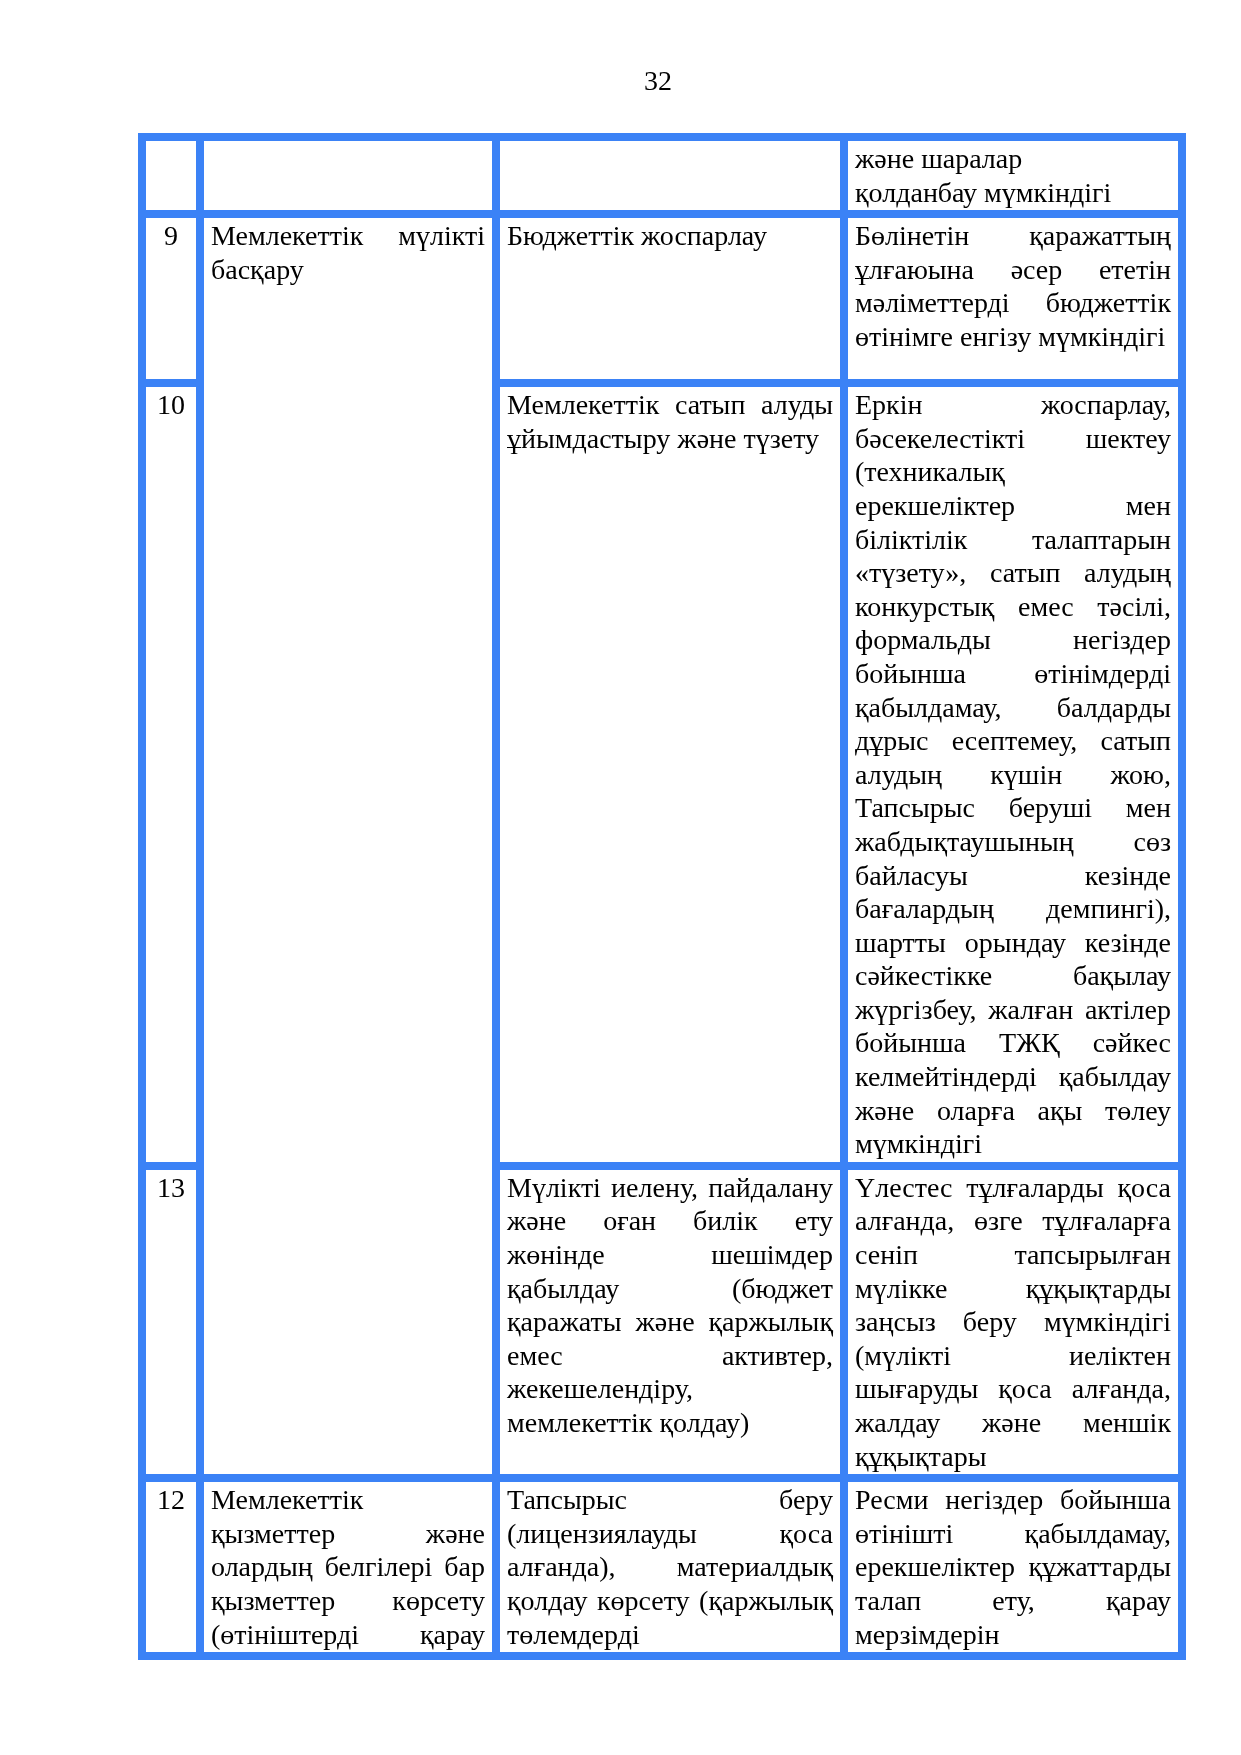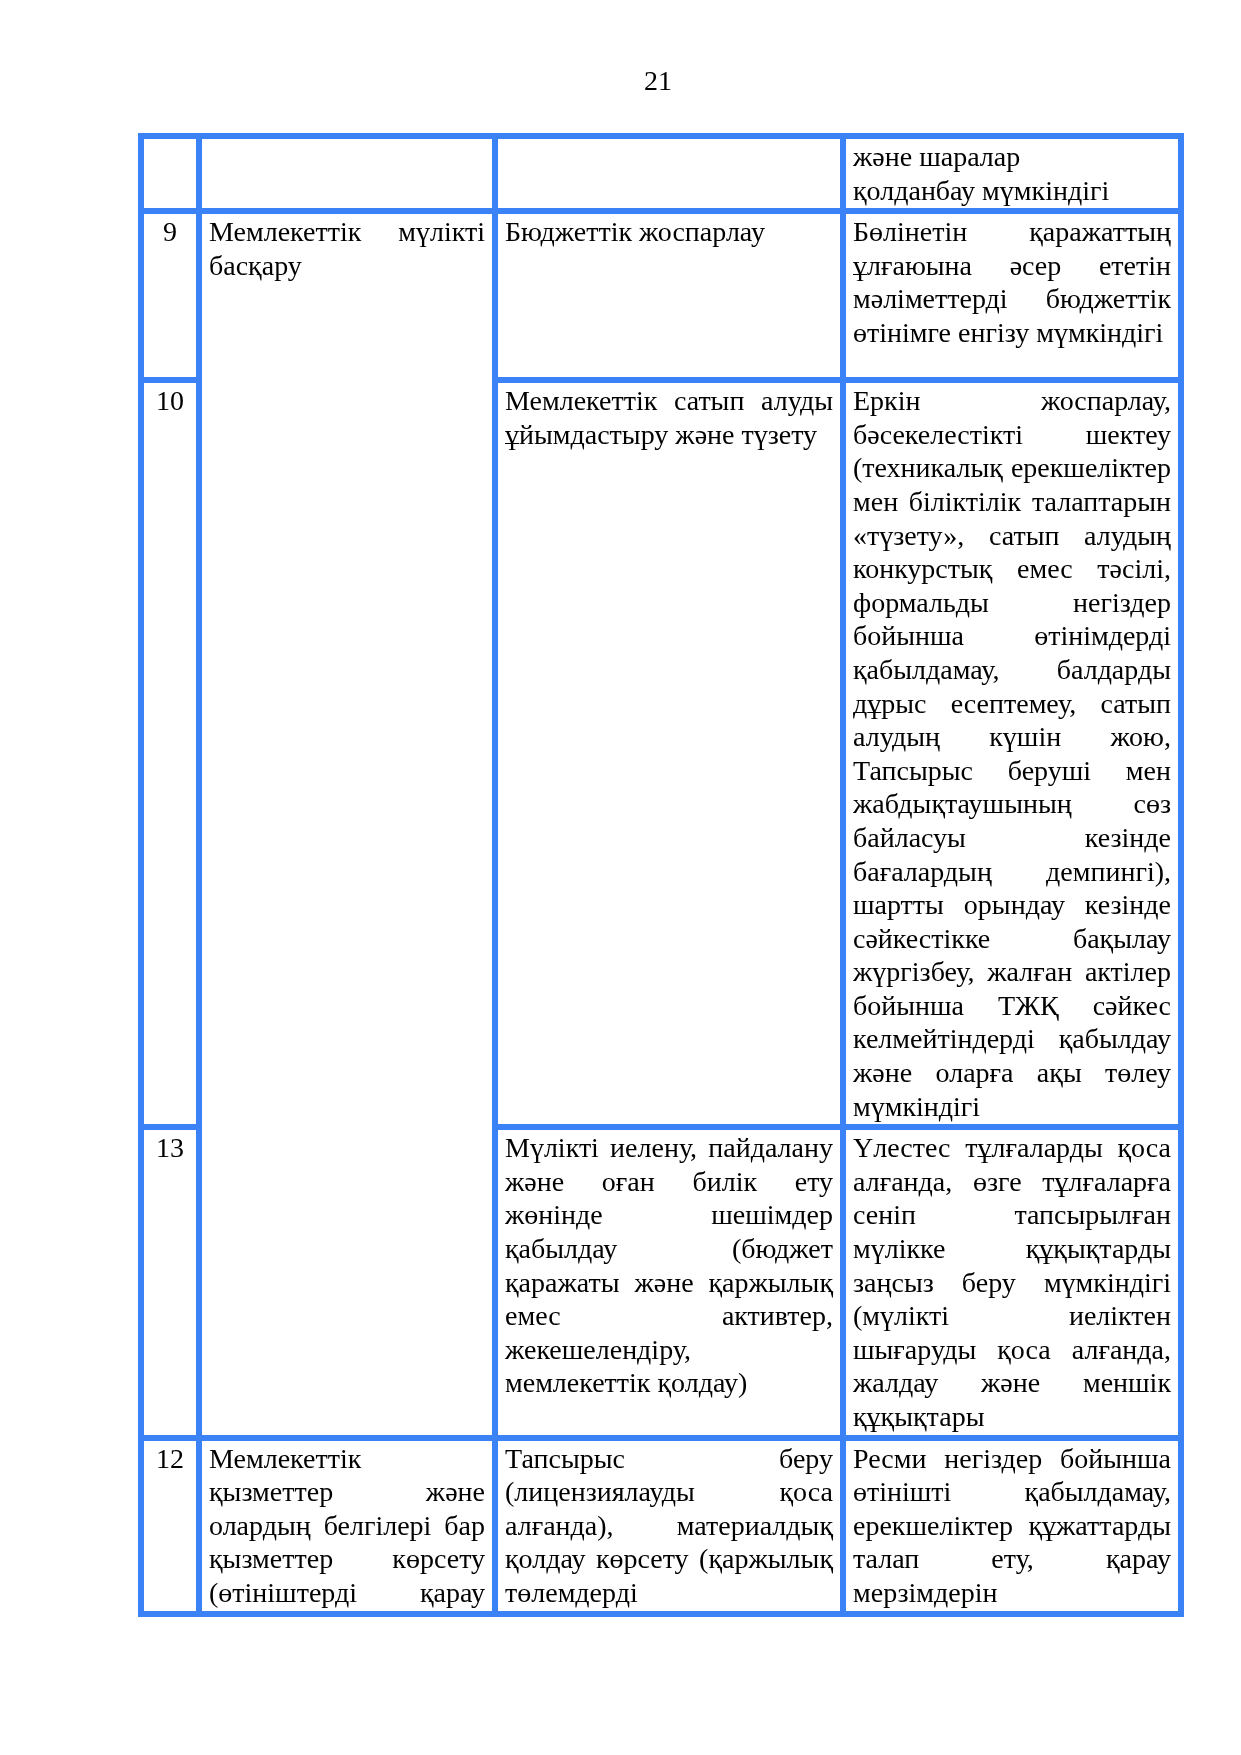--- a/index.html
+++ b/index.html
@@ -28,21 +28,21 @@
     position: absolute;
     left: 138px;
     top: 133px;
     width: 1040px;
     border-collapse: collapse;
     table-layout: fixed;
     font-size: 28px;
     line-height: 33.6px;
   }
   table.doc-table td {
-    border: 6px solid #3b82f6;
+    border: 8px solid #3b82f6;
     vertical-align: top;
     padding: 1px 7px;
     overflow: hidden;
   }
   td.num {
     text-align: center;
     padding: 1px 2px;
   }
   td.just {
     text-align: justify;
@@ -53,21 +53,21 @@
   }
   td.cut {
     text-align: justify;
     text-align-last: justify;
     margin-left: 18px;
   }
 </style>
 </head>
 <body>
 
-<div class="page-number">21</div>
+<div class="page-number">32</div>
 
 <table class="doc-table">
   <colgroup>
     <col style="width:58px">
     <col style="width:296px">
     <col style="width:348px">
     <col style="width:338px">
   </colgroup>
   <tbody>
     <tr style="height:67px">

